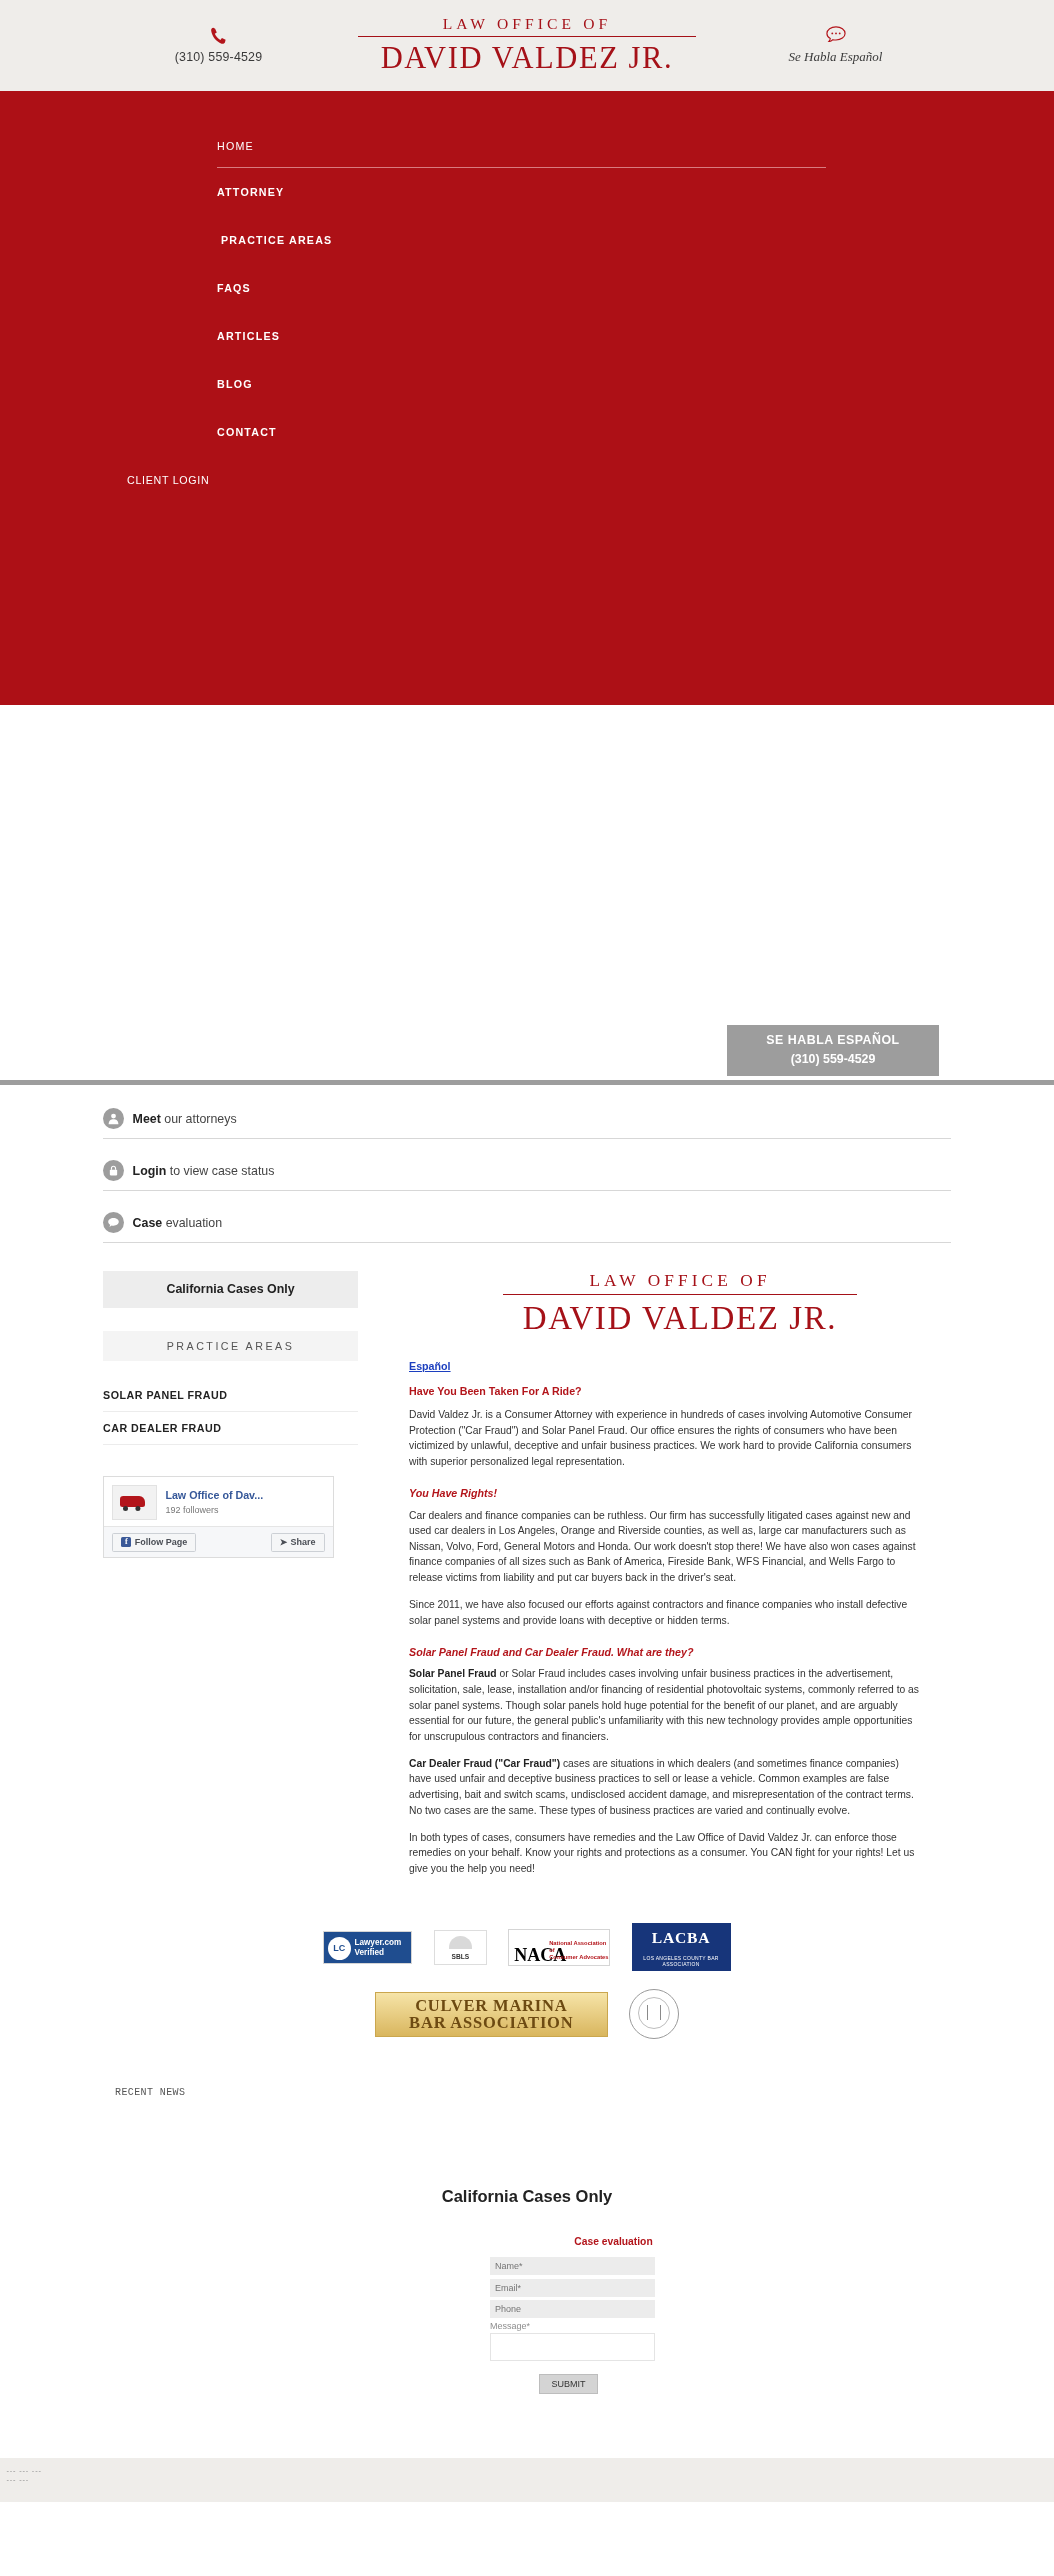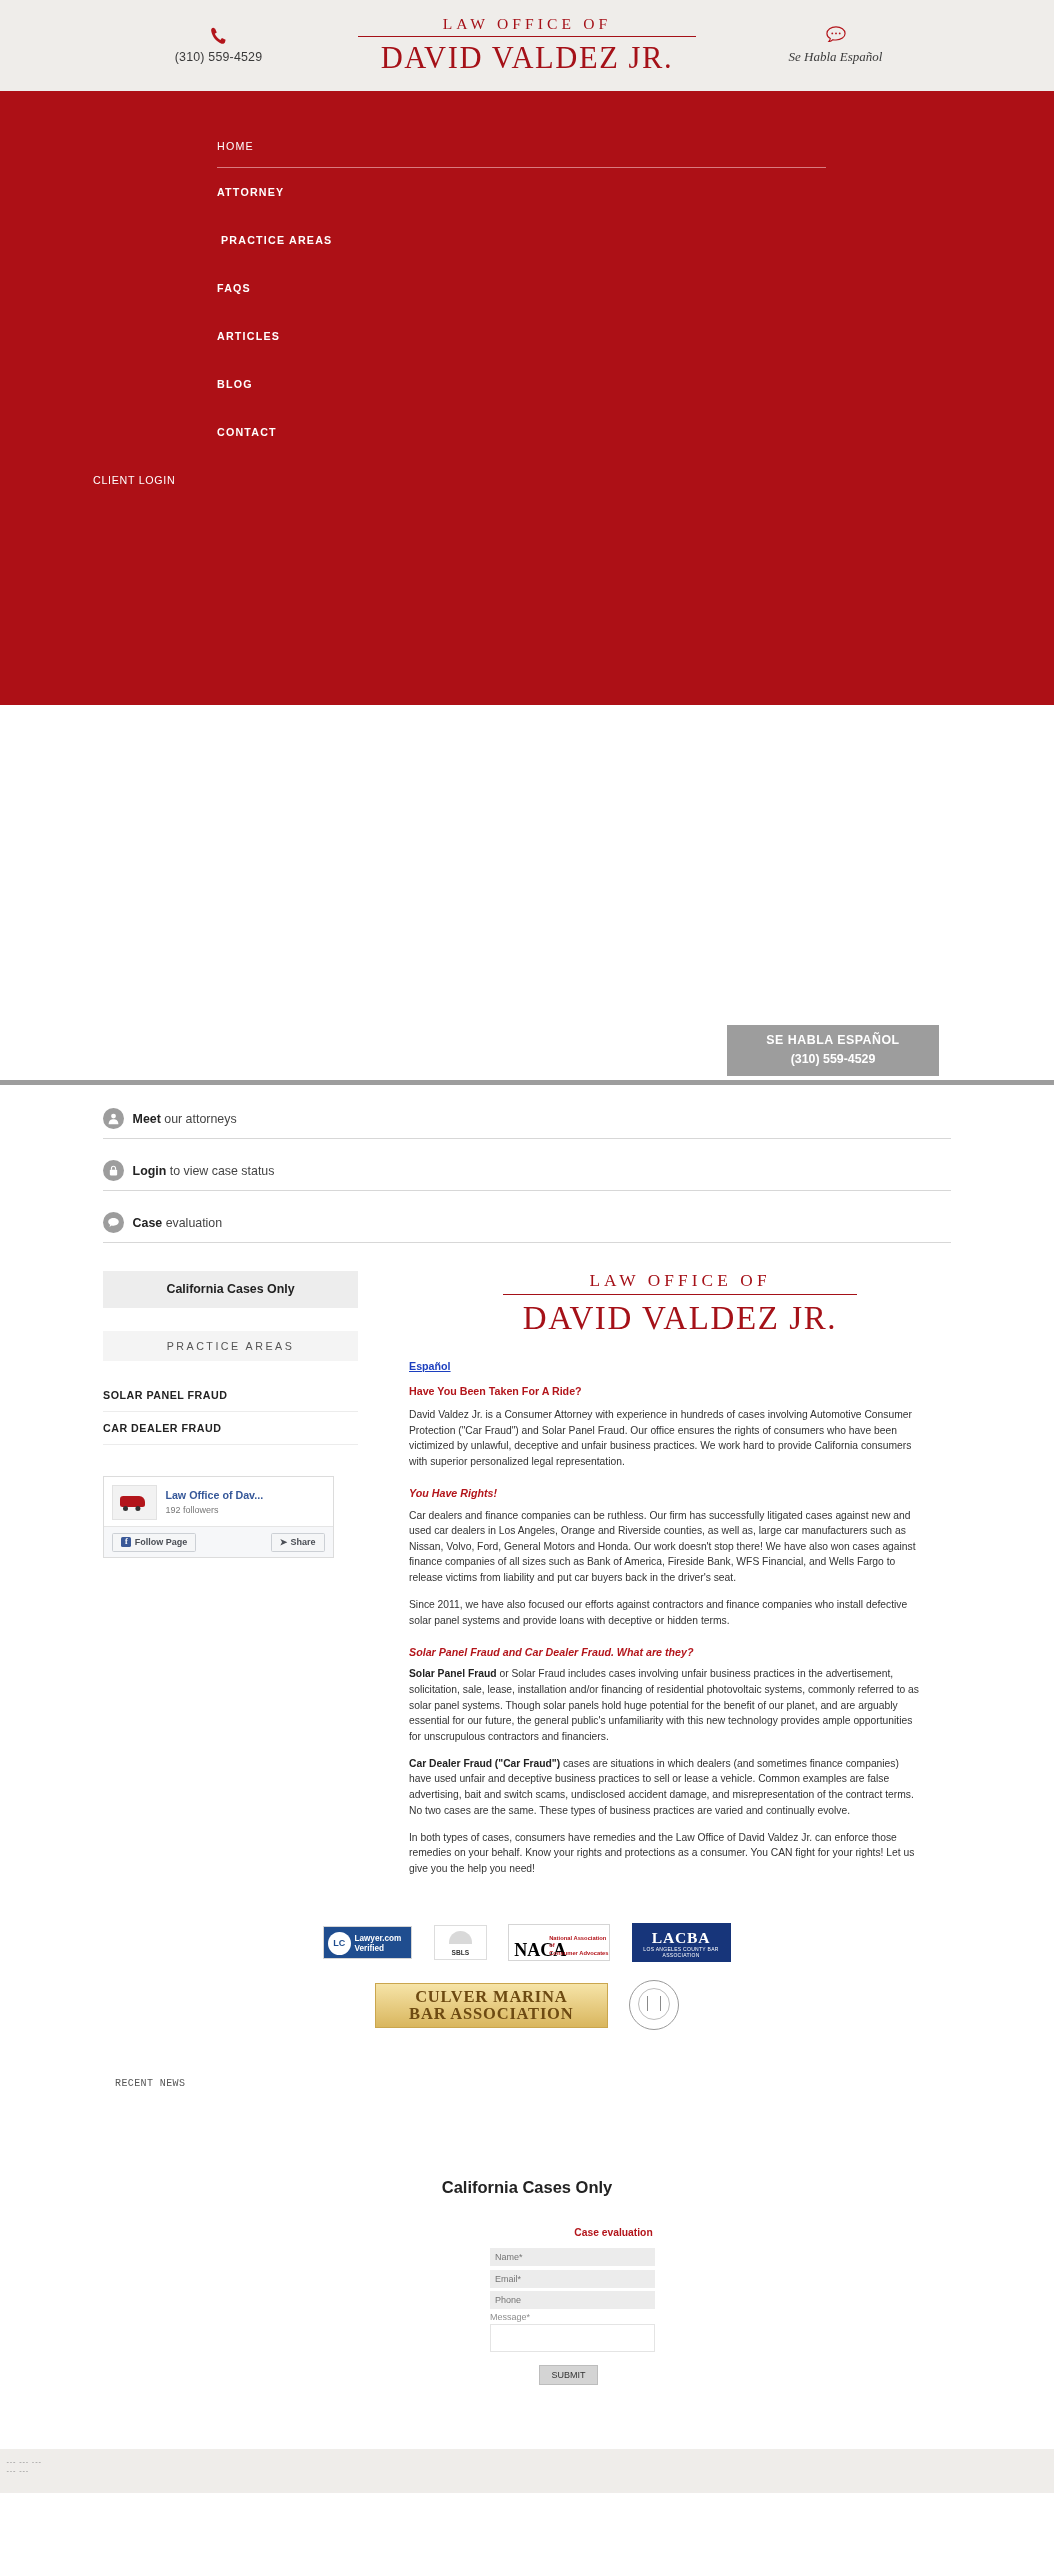--- a/index.html
+++ b/index.html
@@ -115,21 +115,21 @@
     font-weight: normal;
   }
   .nav-attorney { margin-left: 177px; }
   .nav-practice { margin-left: 181px; }
   .nav-faqs { margin-left: 177px; }
   .nav-articles { margin-left: 177px; }
   .nav-links { margin-left: 177px; }
   .nav-blog { margin-left: 177px; }
   .nav-contact { margin-left: 177px; }
   .nav-client {
-    margin-left: 53px;
+    margin-left: 87px;
     font-weight: normal;
     letter-spacing: 0.7px;
     font-size: 10.7px;
   }
   .nav-item-row { line-height: 48px; height: 48px; }
   .nav-item-row a { padding: 0; line-height: 48px; }
 
   
   .whitegap {
     background: #ffffff;
@@ -358,21 +358,21 @@
   }
   .lawyercom { width: 89px; height: 33px; background:#1f4d8f; color:#fff; position:relative;}
   .lawyercom .lc-l { position:absolute; left:3.3px; top:5px; width:23px; height:23px; border-radius:50%; background:#fff; color:#1f4d8f; font-size:9px; font-weight:bold; text-align:center; line-height:23px;}
   .lawyercom .lc-t { position:absolute; left:30px; top:6.6px; font-size:8.2px; font-weight:bold; color:#fff; line-height:10px;}
   .sbls { width: 51px; height: 33px; background:#fff; border:0.8px solid #ddd; position:relative; }
   .sbls .dome { position:absolute; left:14px; top:5px; width:23px; height:13px; background:#d9d9d9; border-radius:11.5px 11.5px 0 0;}
   .sbls .txt { position:absolute; left:0; right:0; bottom:3.3px; text-align:center; font-size:6.6px; font-weight:bold; color:#333;}
   .naca { width: 100px; height: 35px; background:#fff; border:0.8px solid #d5d5d5; position:relative;}
   .naca .na-l { position:absolute; left:5px; top:15px; font-family:"Liberation Serif",serif; font-size:18px; color:#000000; font-weight:bold;}
   .naca .na-t { position:absolute; left:40px; top:10px; font-size:5.8px; color:#b3151b; font-weight:bold; line-height:7.4px;}
-  .lacba { width: 99px; height: 39px; background:#17357a; color:#fff; position:relative;}
+  .lacba { width: 99px; height: 48px; background:#17357a; color:#fff; position:relative;}
   .lacba .la-t { position:absolute; left:0; right:0; top:5.8px; text-align:center; font-family:"Liberation Serif",serif; font-size:15.6px; font-weight:bold; letter-spacing:0.8px;}
   .lacba .la-s { position:absolute; left:0; right:0; bottom:4.1px; text-align:center; font-size:5px; letter-spacing:0.3px;}
 
   .badges2 {
     display: flex;
     justify-content: center;
     align-items: center;
     gap: 21.4px;
     margin: 18px auto 0 auto;
     width: 576px;

